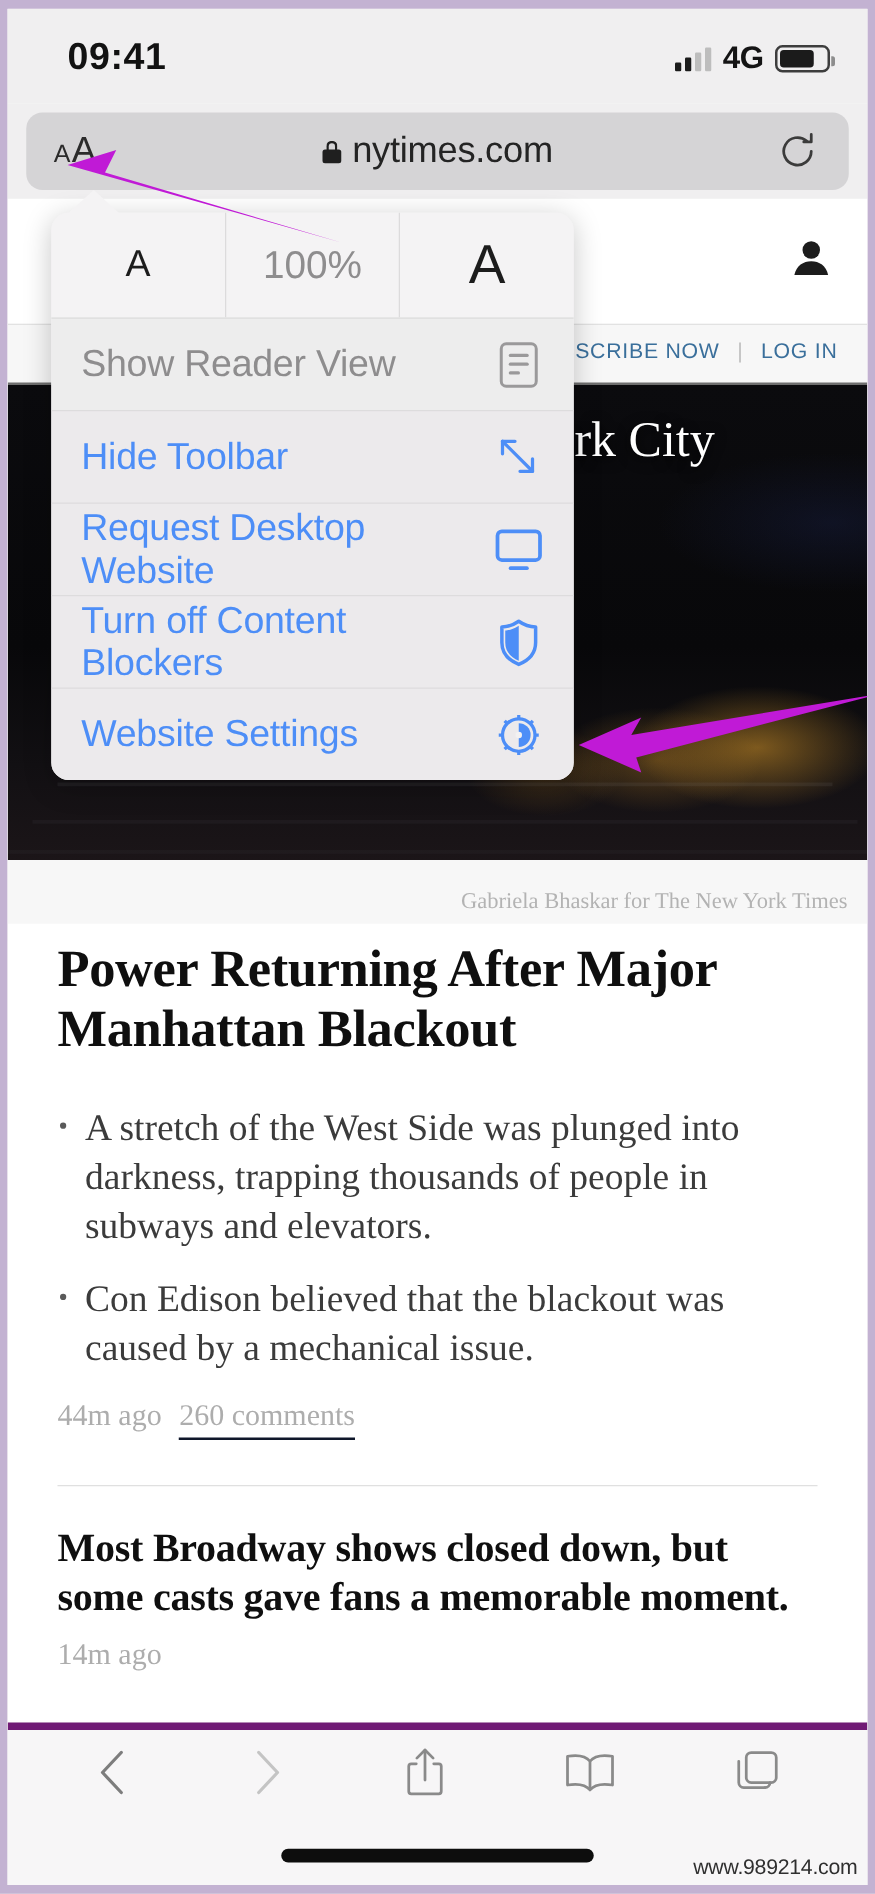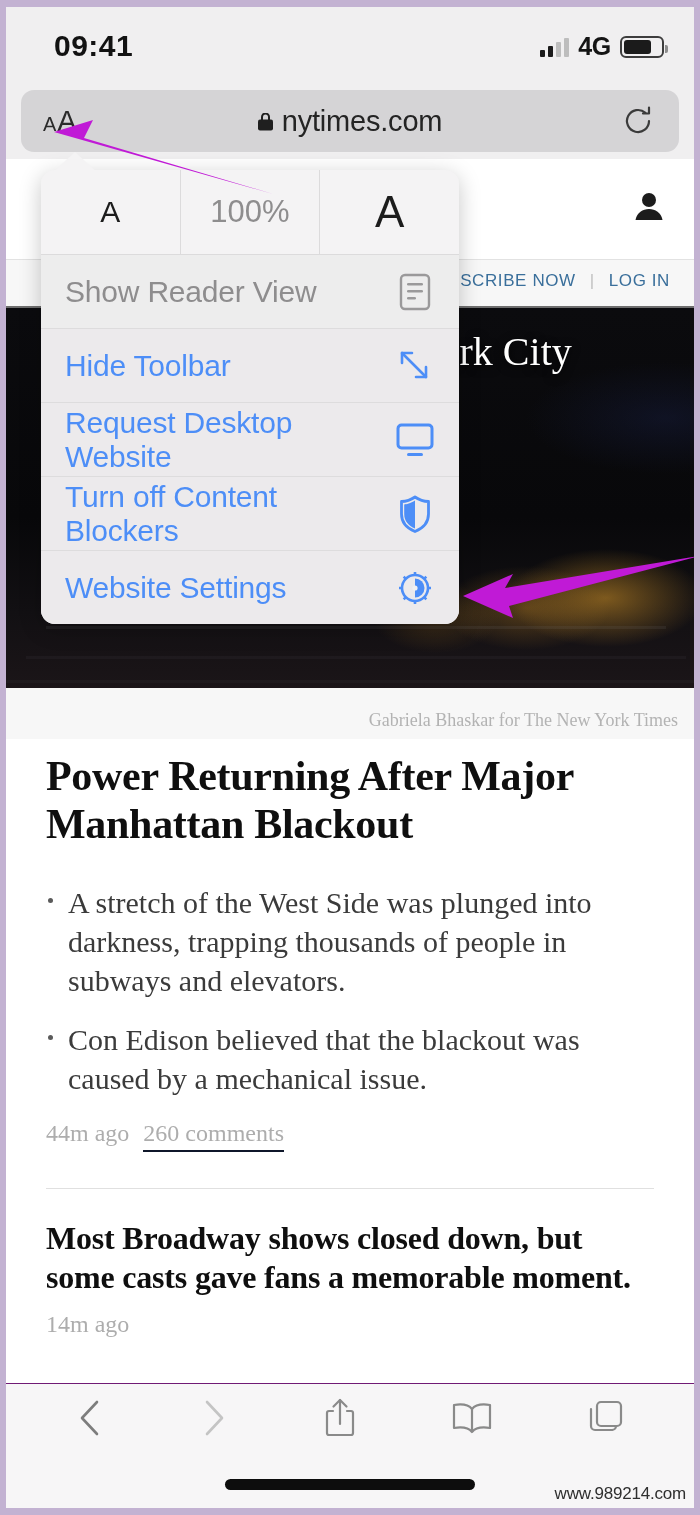--- a/index.html
+++ b/index.html
@@ -344,21 +344,21 @@
     padding: 14px 40px 0 40px;
   }
 
   
   .toolbar {
     position: absolute;
     left: 0; bottom: 0;
     width: 688px;
     height: 124px;
     background: #f7f6f7;
-    border-top: 1px solid #701a75;
+    border-top: 6px solid #701a75;
   }
   .toolbar-icons {
     position: absolute;
     left: 0; right: 0;
     top: 12px;
     display: flex;
     justify-content: space-around;
     align-items: center;
     padding: 0 22px;
   }

